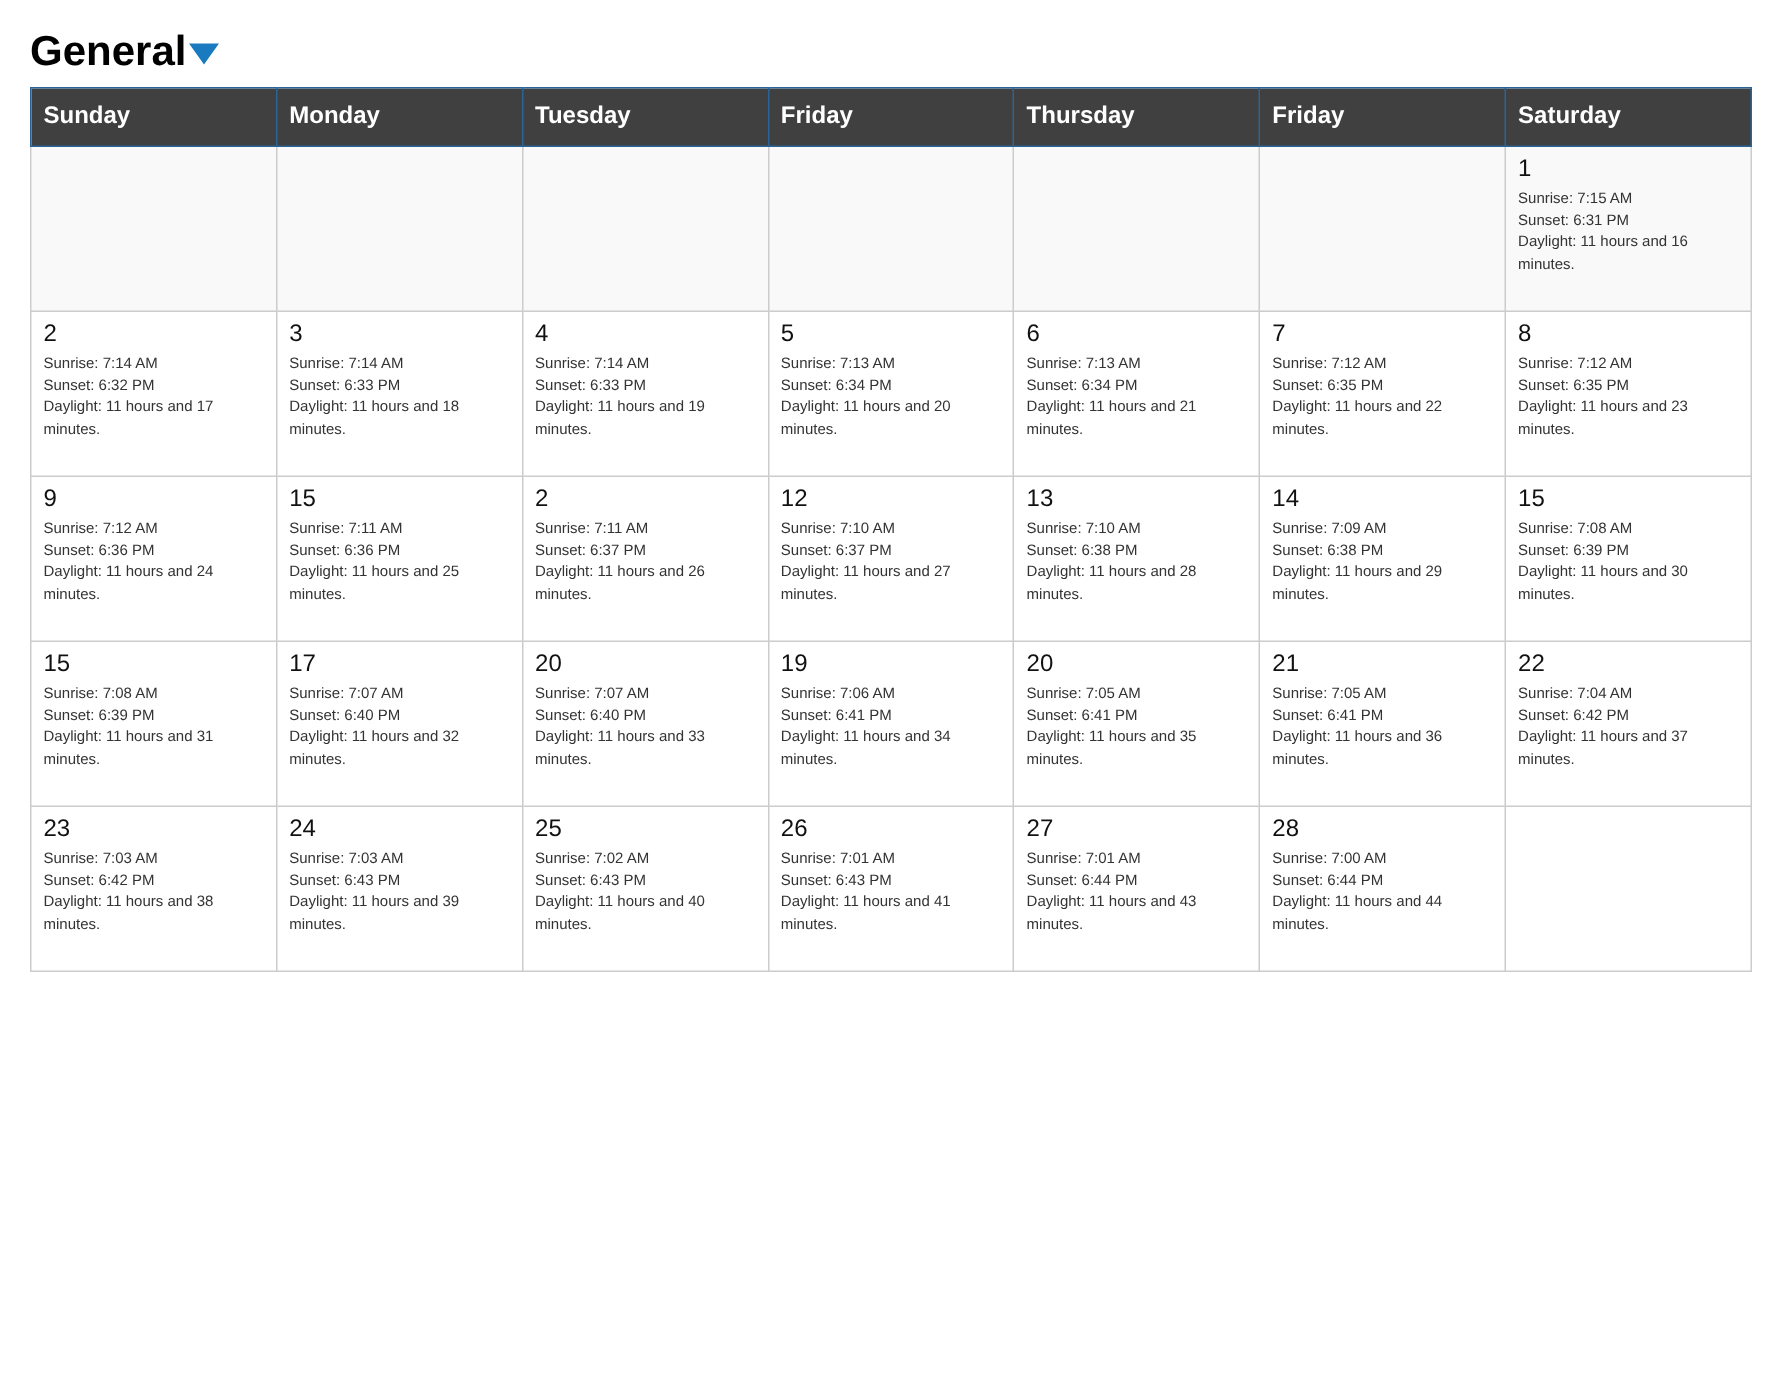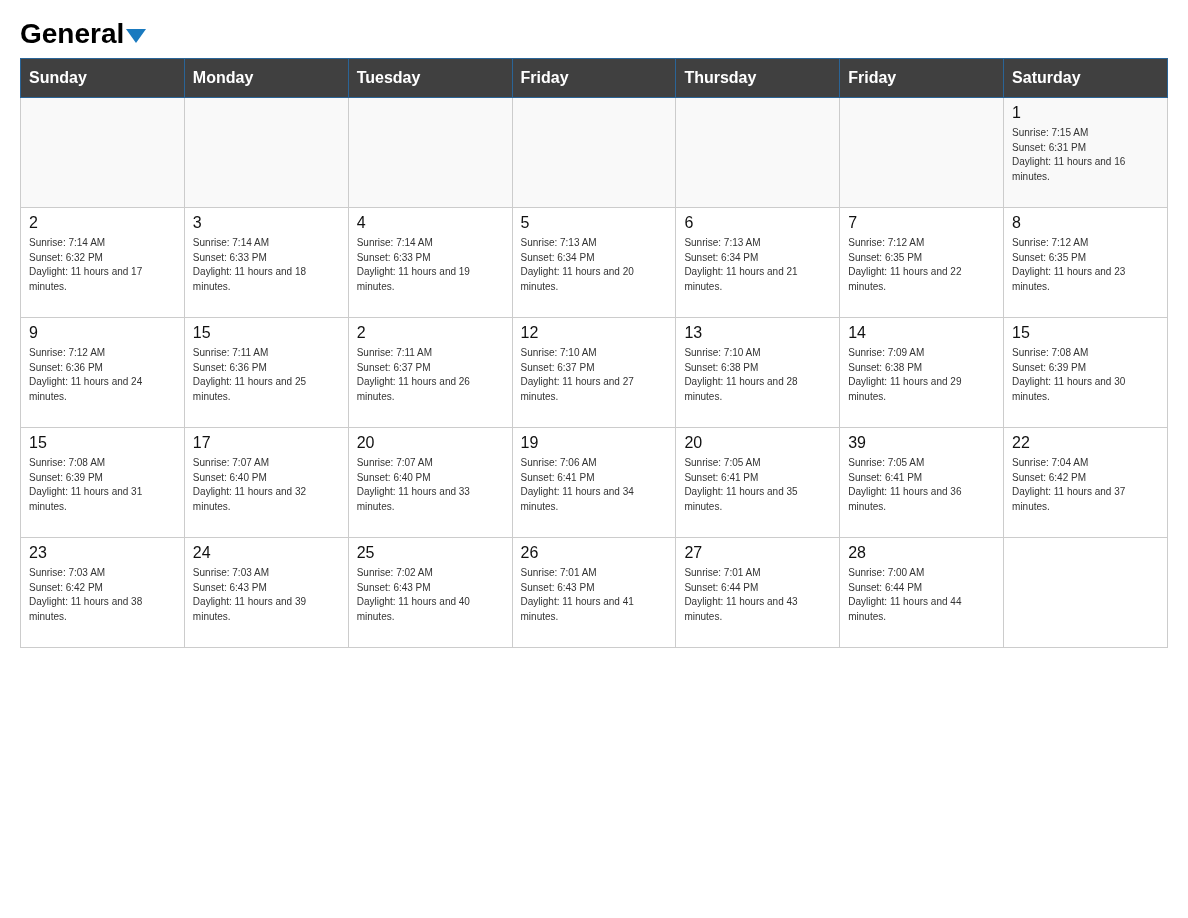--- a/index.html
+++ b/index.html
@@ -218,21 +218,21 @@
         </td>
         <td>
           <span class="day-number">19</span>
           <div class="day-info">Sunrise: 7:06 AM<br>Sunset: 6:41 PM<br>Daylight: 11 hours and 34 minutes.</div>
         </td>
         <td>
           <span class="day-number">20</span>
           <div class="day-info">Sunrise: 7:05 AM<br>Sunset: 6:41 PM<br>Daylight: 11 hours and 35 minutes.</div>
         </td>
         <td>
-          <span class="day-number">39</span>
+          <span class="day-number">21</span>
           <div class="day-info">Sunrise: 7:05 AM<br>Sunset: 6:41 PM<br>Daylight: 11 hours and 36 minutes.</div>
         </td>
         <td>
           <span class="day-number">22</span>
           <div class="day-info">Sunrise: 7:04 AM<br>Sunset: 6:42 PM<br>Daylight: 11 hours and 37 minutes.</div>
         </td>
       </tr>
       <tr class="week-row">
         <td>
           <span class="day-number">23</span>

